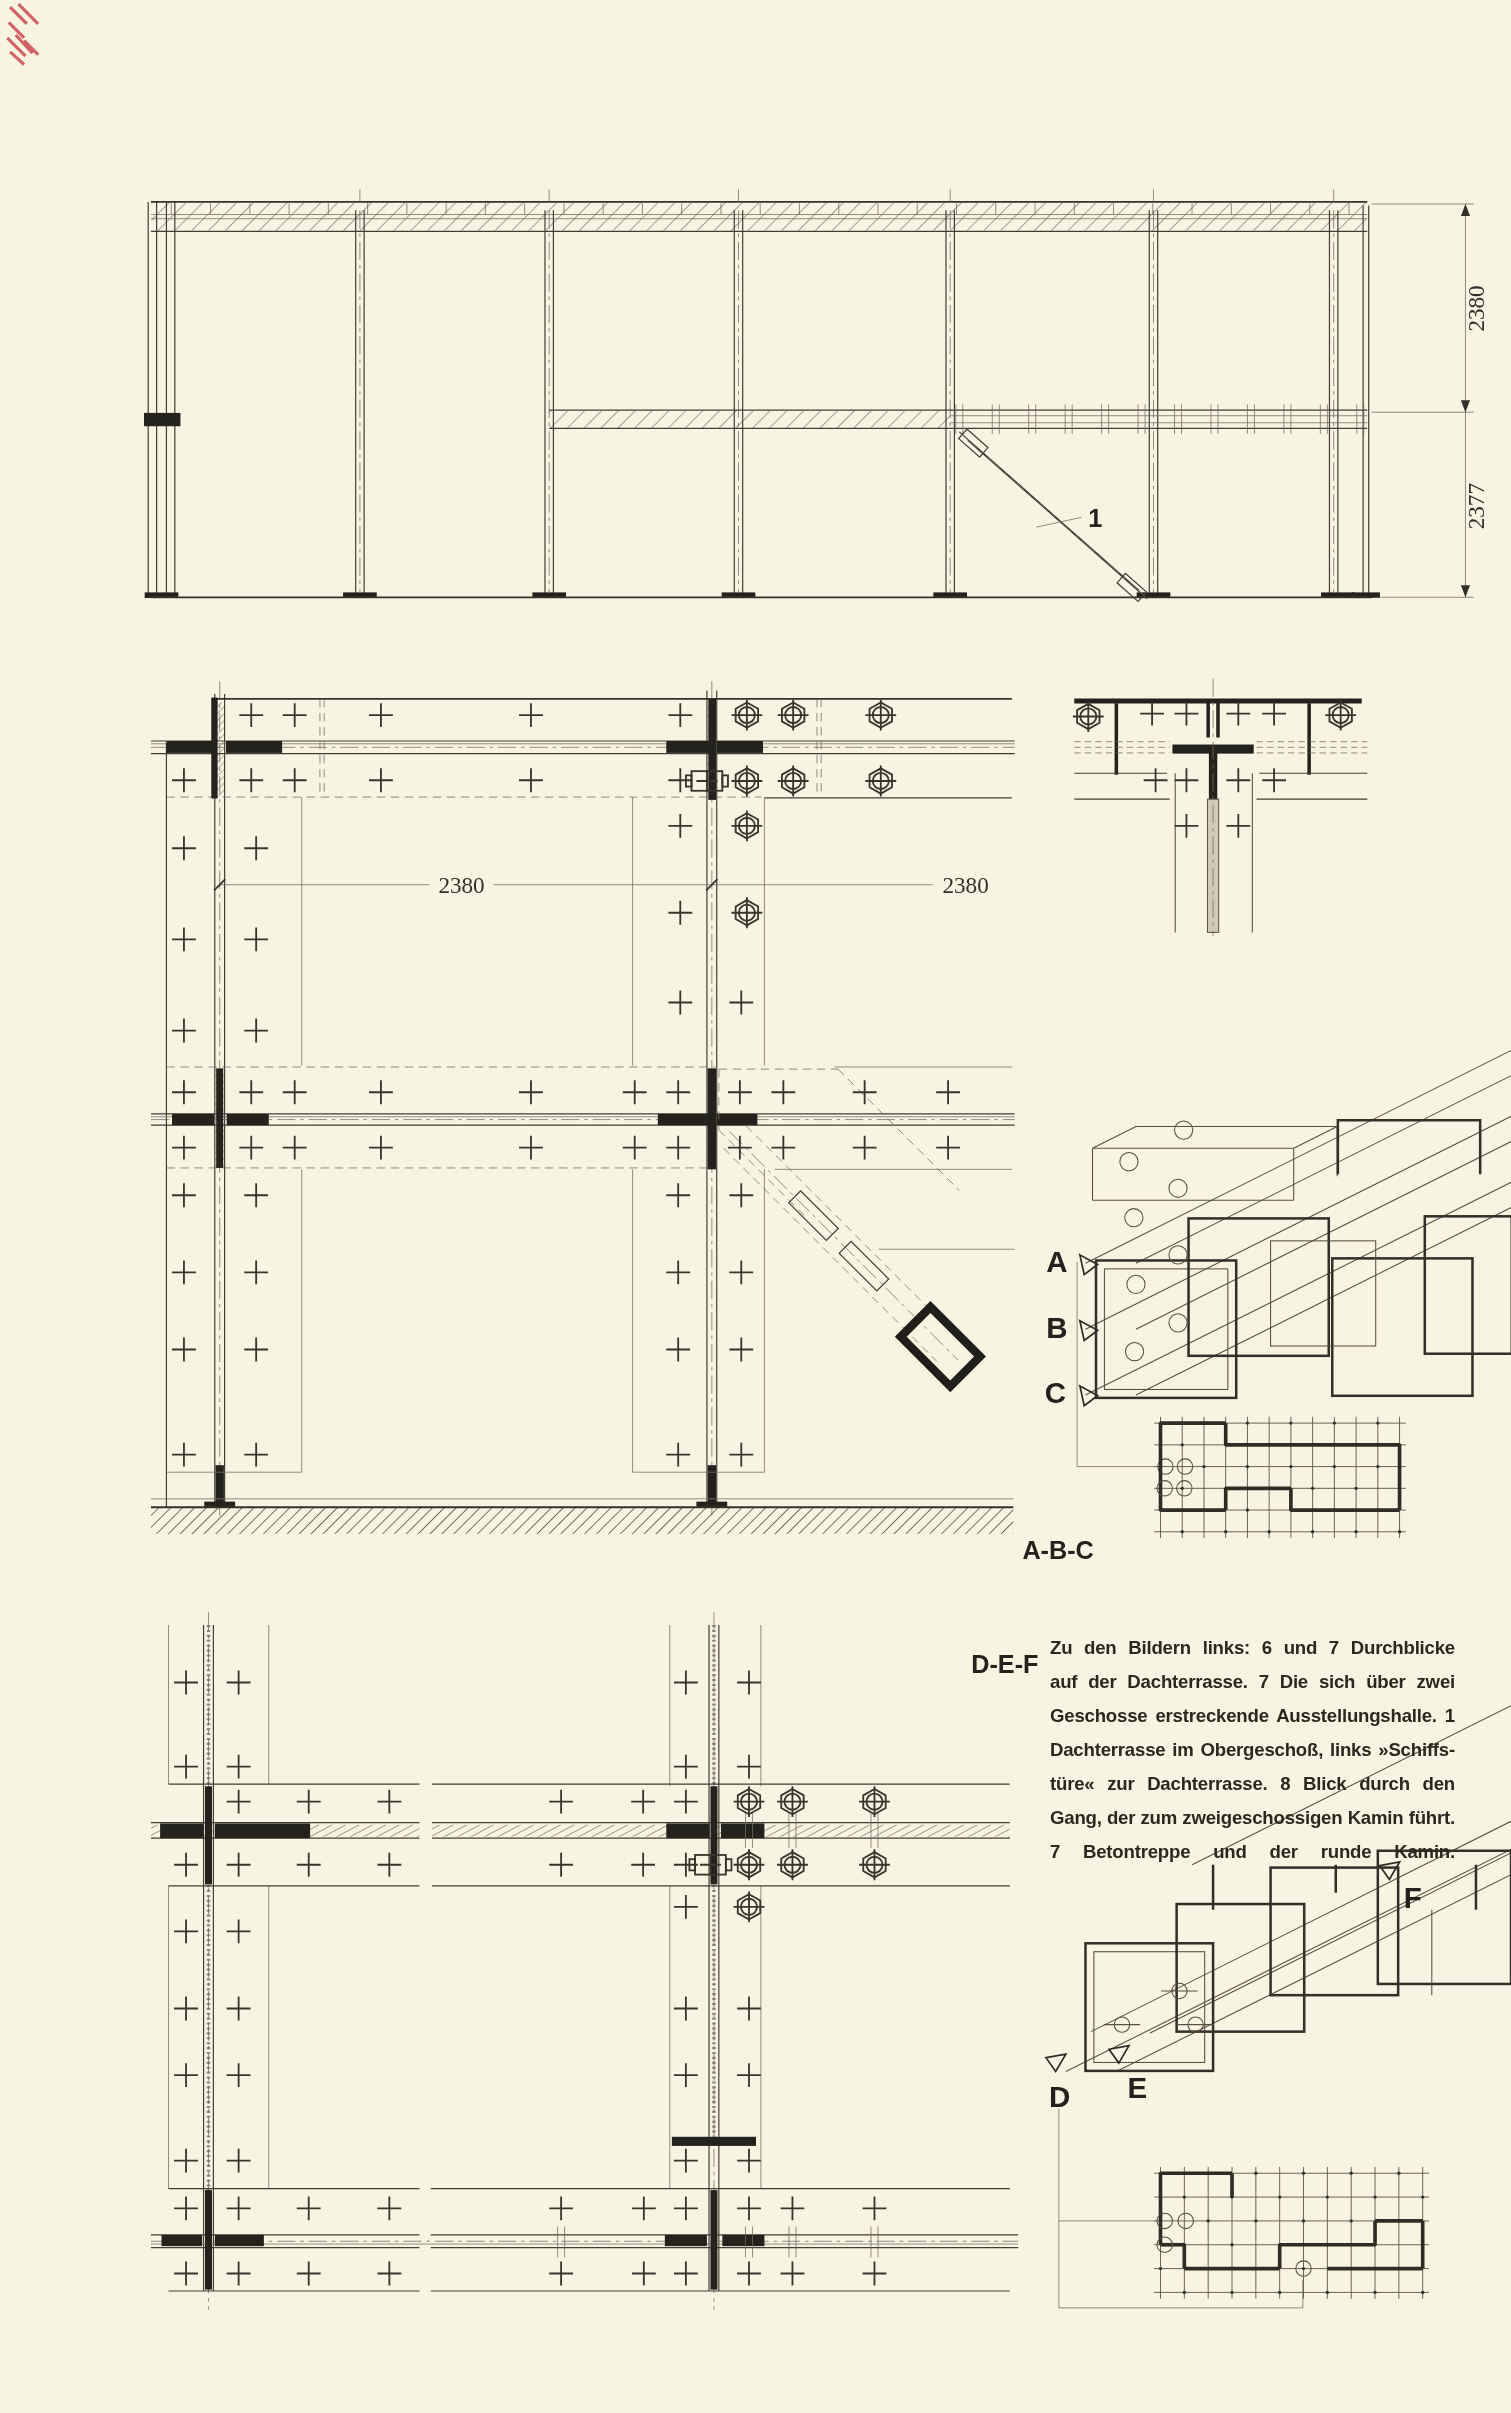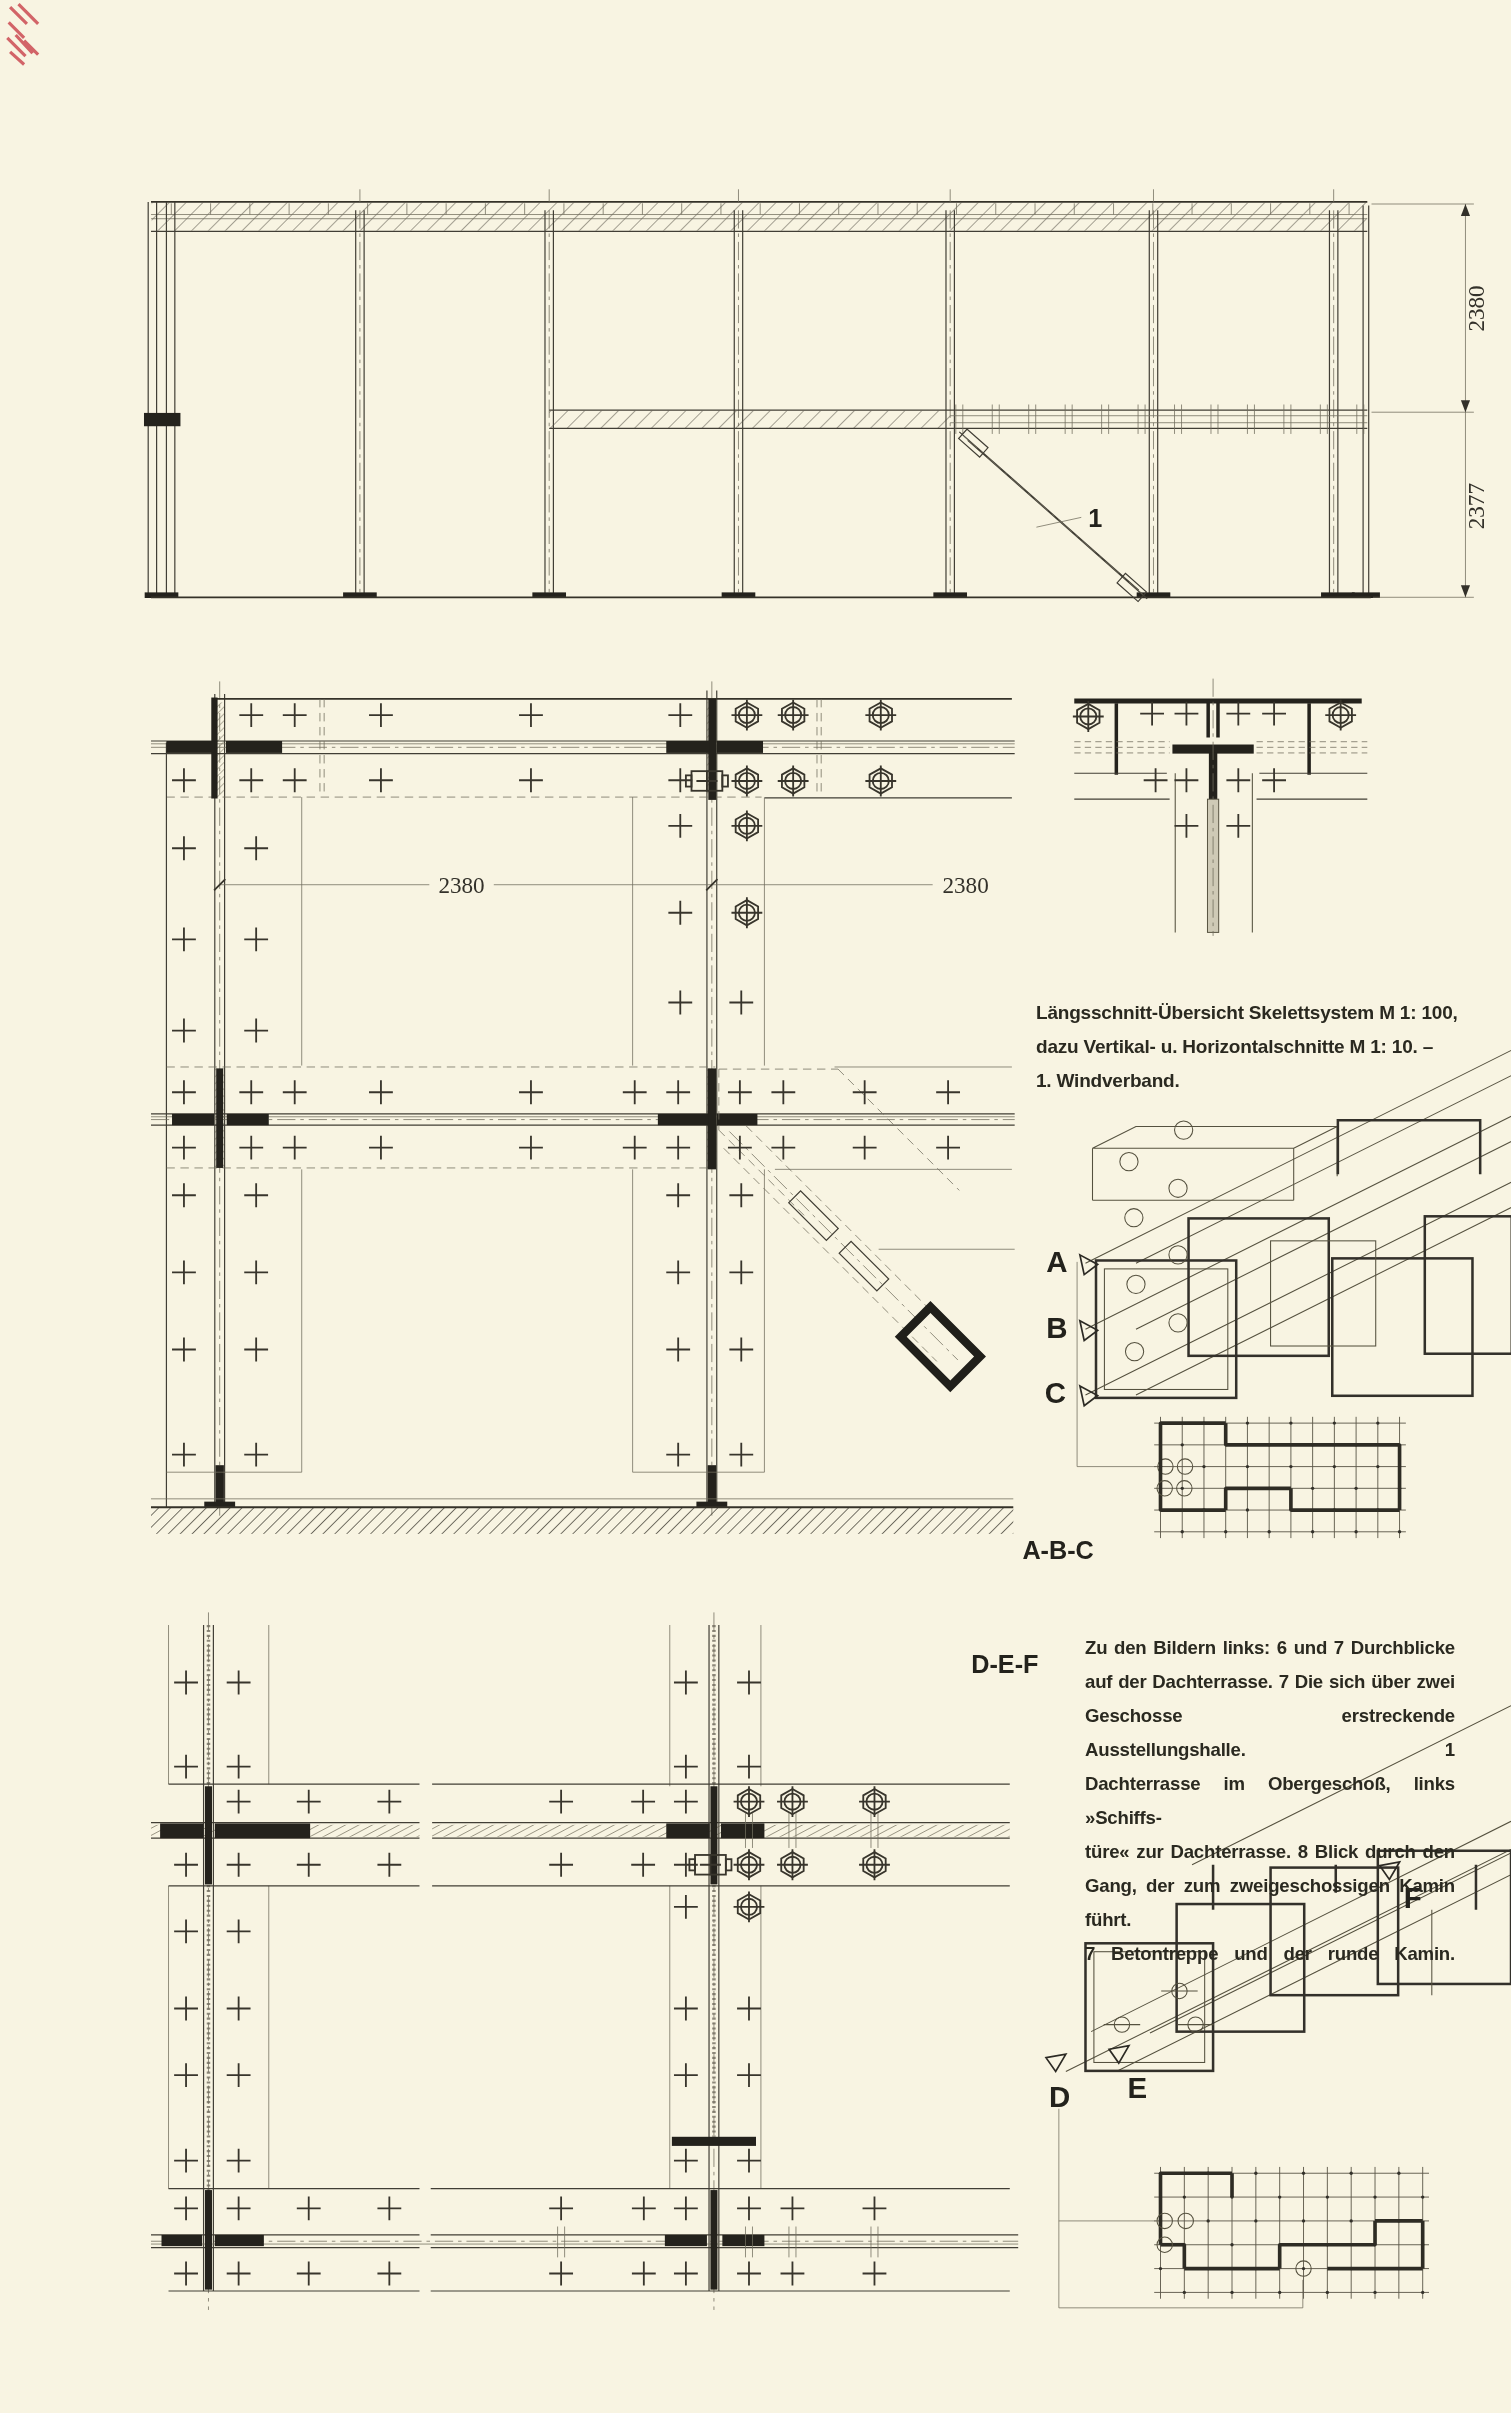--- a/index.html
+++ b/index.html
@@ -17,21 +17,21 @@
   .axb{stroke:#33302a;stroke-width:3.6;fill:none;}
   .gthin{stroke:#5b5748;stroke-width:1.3;fill:none;}
   .gthick{stroke:#2e2c24;stroke-width:5.2;fill:none;}
   .dim{font-family:"Liberation Serif",serif;font-size:33px;fill:#33312a;}
   .lbl{font-family:"Liberation Sans",sans-serif;font-weight:700;font-size:36px;fill:#23221c;}
   .ltr{font-family:"Liberation Sans",sans-serif;font-weight:700;font-size:42px;fill:#23221c;}
   .cap{position:absolute;color:#2a2920;font-weight:700;}
   .cap1{left:1036px;top:996px;width:471px;font-size:19px;line-height:34px;letter-spacing:-0.2px;}
   .cap1 div{white-space:nowrap;}
   .cap2{left:1050px;top:1631px;width:405px;font-size:18.6px;line-height:34px;letter-spacing:-0.2px;}
-  .cap2 div{text-align:justify;text-align-last:justify;margin-left:35px;}
+  .cap2 div{text-align:justify;text-align-last:justify;}
   .red{stroke:#cb4a52;stroke-width:4.5;fill:none;opacity:.85;}
 </style>
 </head>
 <body>
 
 <div class="page">
 <svg width="1512" height="2413" viewBox="0 0 2156 3442">
   <defs>
     <pattern id="h1" width="17" height="17" patternUnits="userSpaceOnUse" patternTransform="rotate(45)">
       <path d="M0 0 V17" stroke="#4a473c" stroke-width="1.4"></path>
@@ -659,25 +659,20 @@
         <line x1="1961" y1="3168" x2="2029" y2="3168" class="gthick"></line>
         <line x1="2029" y1="3168" x2="2029" y2="3236" class="gthick"></line>
         <line x1="1893" y1="3236" x2="2029" y2="3236" class="gthick"></line>
         <circle cx="1661" cy="3168" r="11" class="axr"></circle>
         <circle cx="1691" cy="3168" r="11" class="axr"></circle>
         <circle cx="1661" cy="3202" r="11" class="axr"></circle>
         <circle cx="1859" cy="3236" r="11" class="axr"></circle>
       </g>
 </svg>
 
-<div class="cap cap1">
-  <div>Längsschnitt-Übersicht Skelettsystem M 1: 100,</div>
-  <div>dazu Vertikal- u. Horizontalschnitte M 1: 10. –</div>
-  <div>1. Windverband.</div>
-</div>
 <div class="cap cap2">
   <div>Zu den Bildern links: 6 und 7 Durchblicke</div>
   <div>auf der Dachterrasse. 7 Die sich über zwei</div>
   <div>Geschosse erstreckende Ausstellungshalle. 1</div>
   <div>Dachterrasse im Obergeschoß, links »Schiffs-</div>
   <div>türe« zur Dachterrasse. 8 Blick durch den</div>
   <div>Gang, der zum zweigeschossigen Kamin führt.</div>
   <div>7 Betontreppe und der runde Kamin.</div>
 </div>
 </div>

